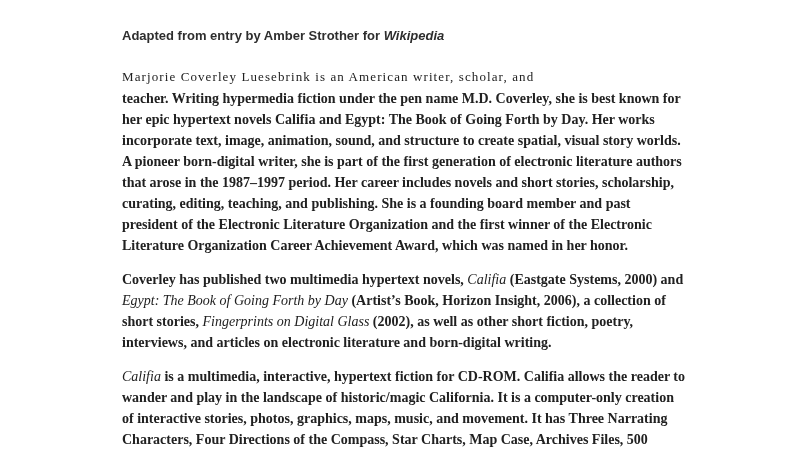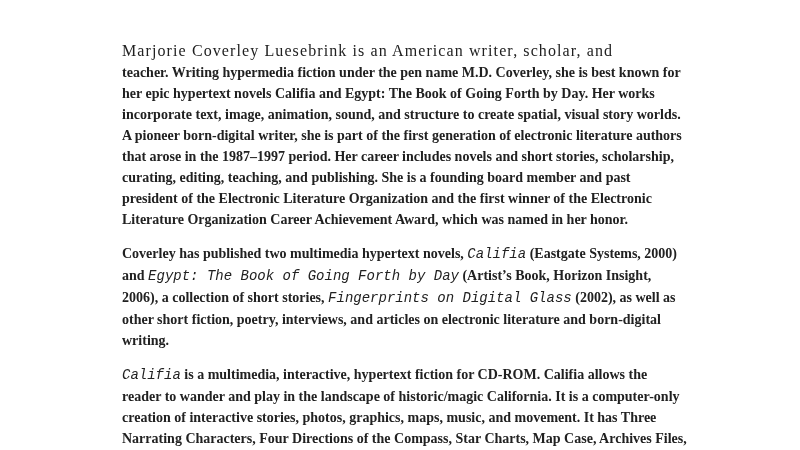--- a/index.html
+++ b/index.html
@@ -41,36 +41,36 @@
   .para {
     font-family: "Liberation Serif", "DejaVu Serif", serif;
     font-size: 14px;
     line-height: 21px;
     color: #212121;
     margin: 0 0 13px 0;
   }
   .lead {
     display: block;
     white-space: nowrap;
-    font-size: 16px;
+    font-size: 13px;
     letter-spacing: 1.1px;
     line-height: 22px;
     font-family: Liberation Serif, serif;
   }
   .italic {
     font-style: italic;
-    font-family: Liberation Mono, monospace;
   }
   .normal {
     font-style: normal;
     font-weight: bold;
   }
 </style>
 </head>
 <body>
 
 <main class="page">
+  <p class="subtitle"><span>Adapted from entry by Amber Strother for </span><span class="source">Wikipedia</span></p>
   <article class="article-body">
       <p class="para"><span class="lead">Marjorie Coverley Luesebrink is an American writer, scholar, and</span><span class="normal">teacher. Writing hypermedia fiction under the pen name M.D. Coverley, she is best known for her epic hypertext novels Califia and Egypt: The Book of Going Forth by Day. Her works incorporate text, image, animation, sound, and structure to create spatial, visual story worlds. A pioneer born-digital writer, she is part of the first generation of electronic literature authors that arose in the 1987–1997 period. Her career includes novels and short stories, scholarship, curating, editing, teaching, and publishing. She is a founding board member and past president of the Electronic Literature Organization and the first winner of the Electronic Literature Organization Career Achievement Award, which was named in her honor.</span></p>
       <p class="para"><span class="normal">Coverley has published two multimedia hypertext novels, </span><span class="italic">Califia</span><span class="normal"> (Eastgate Systems, 2000) and </span><span class="italic">Egypt: The Book of Going Forth by Day</span><span class="normal"> (Artist’s Book, Horizon Insight, 2006), a collection of short stories, </span><span class="italic">Fingerprints on Digital Glass</span><span class="normal"> (2002), as well as other short fiction, poetry, interviews, and articles on electronic literature and born-digital writing.</span></p>
       <p class="para"><span class="italic">Califia</span><span class="normal"> is a multimedia, interactive, hypertext fiction for CD-ROM. Califia allows the reader to wander and play in the landscape of historic/magic California. It is a computer-only creation of interactive stories, photos, graphics, maps, music, and movement. It has Three Narrating Characters, Four Directions of the Compass, Star Charts, Map Case, Archives Files, 500 Megabytes, 800 Screens, 2400 Images, 30 Songs, and 500 Words.</span></p>
     </article>
 </main>
 
 </body></html>

